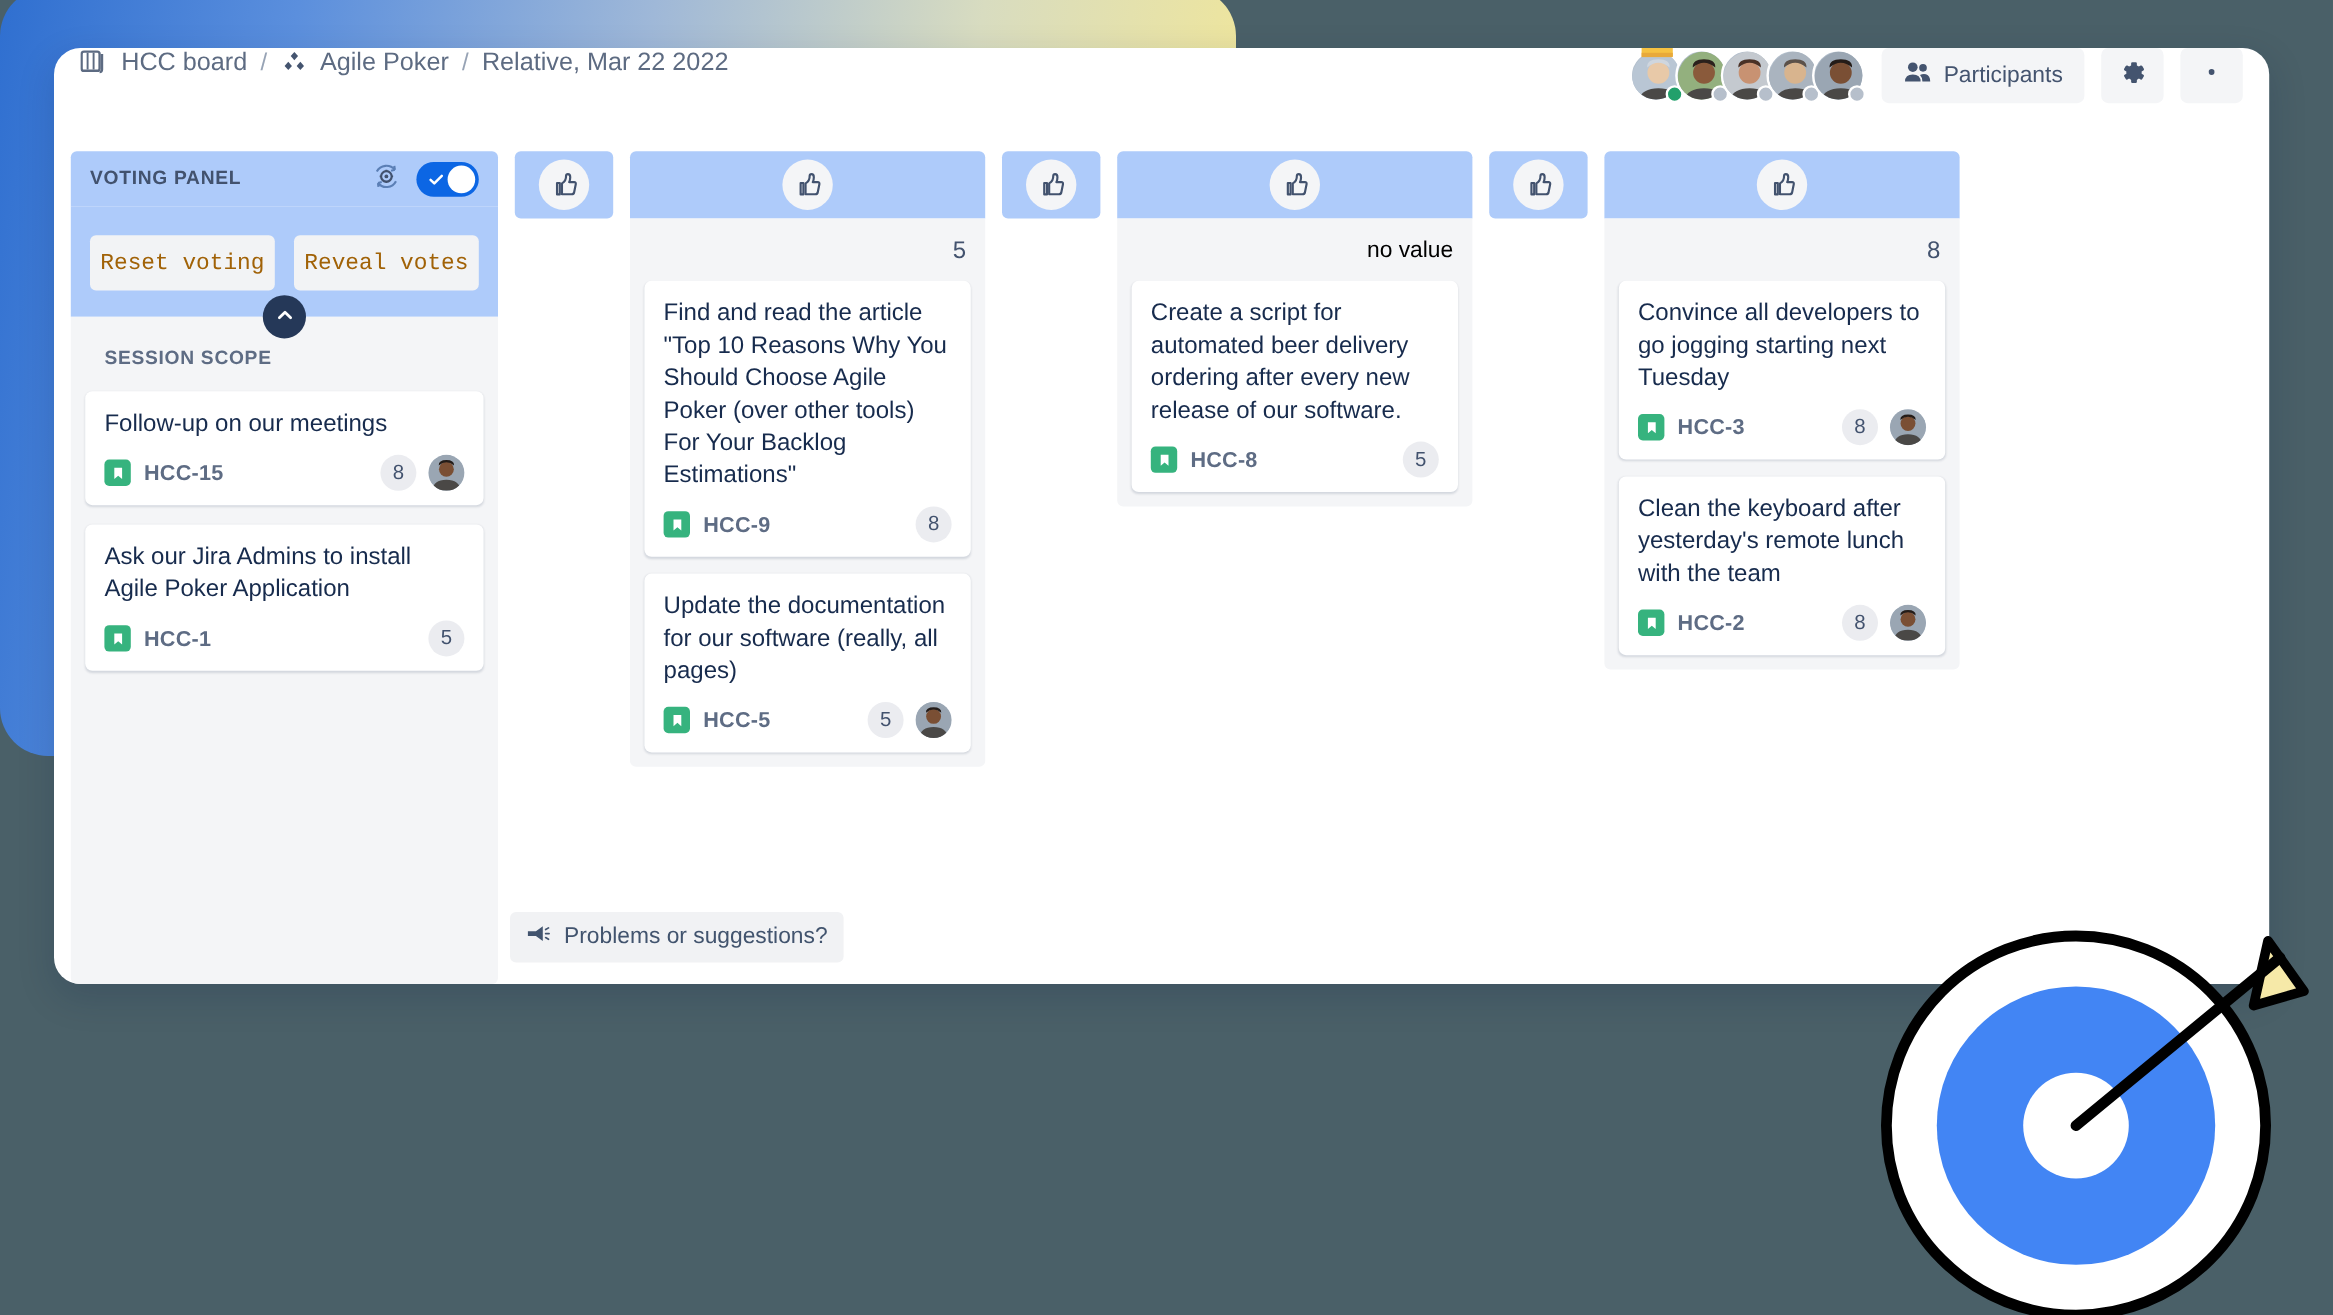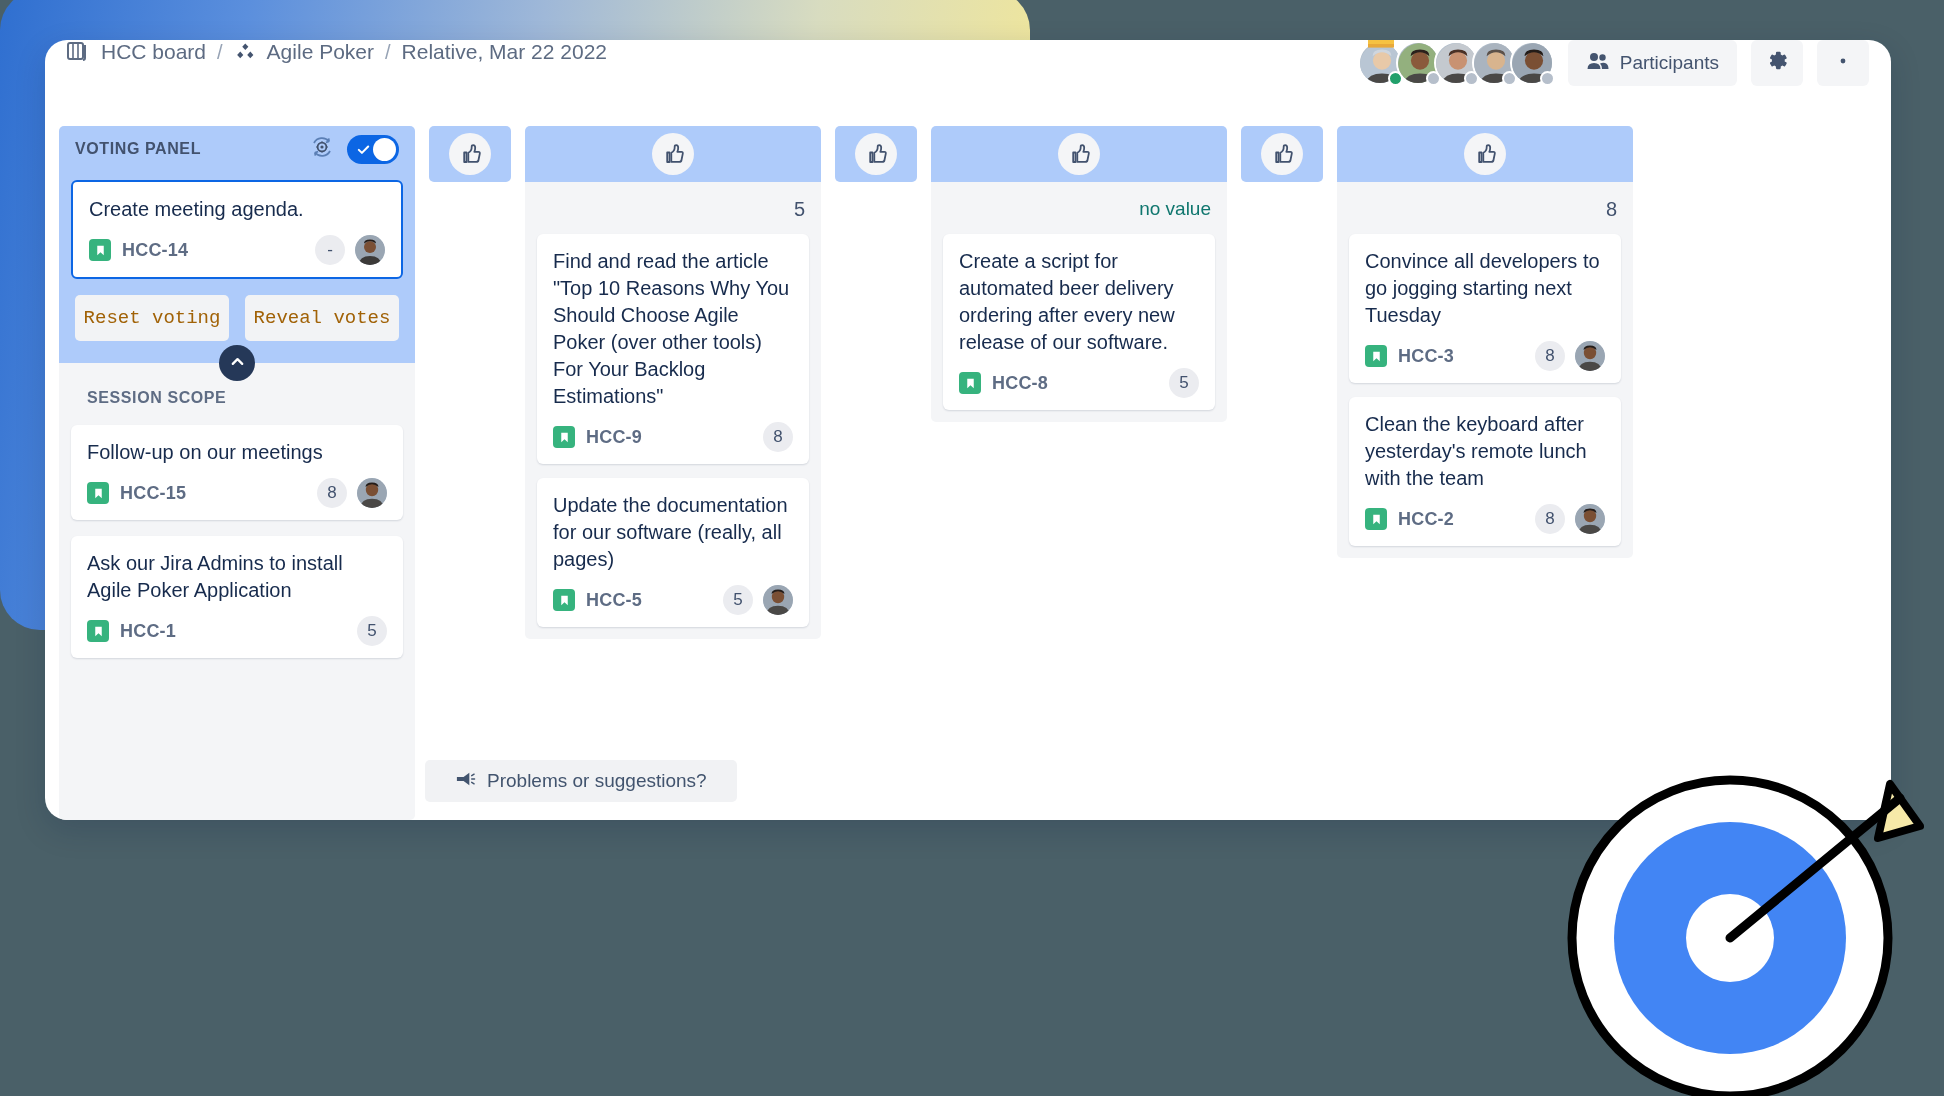--- a/index.html
+++ b/index.html
@@ -184,29 +184,29 @@
   .col-body {
     background: #f4f5f7;
     border-radius: 0 0 5px 5px;
     padding: 0 12px 12px 12px;
     min-height: 90px;
   }
   .col-value {
     text-align: right; font-size: 20px; color: #42526e;
     padding: 16px 4px 12px 4px; min-height: 52px;
   }
-  .col-value.muted { color: #0f766e; font-size: 19px; }
+  .col-value.muted { color: #000000; font-size: 19px; }
   .col-cards { display: flex; flex-direction: column; gap: 14px; }
 
   
   .feedback {
     position: absolute; left: 380px; bottom: 18px;
     height: 42px; border-radius: 5px; background: #f1f2f4;
     display: flex; align-items: center; gap: 11px;
-    padding: 0 30px; font-size: 19px; color: #42546e; cursor: pointer; border: none;
+    padding: 0 13px; font-size: 19px; color: #42546e; cursor: pointer; border: none;
     font-family: "Liberation Sans", sans-serif;
   }
 
   
   .target { position: absolute; right: -6px; bottom: -22px; width: 390px; height: 400px; }
 </style>
 </head>
 <body>
 
 <div id="stage">
@@ -357,42 +357,20 @@
                 <svg viewBox="0 0 16 16" width="15" height="15">
                   <path d="M3 8.4 L6.3 11.6 L13 4.8" fill="none" stroke="#fff" stroke-width="2.2" stroke-linecap="round" stroke-linejoin="round"></path>
                 </svg>
               </span>
               <span class="knob"></span>
             </div>
           </div>
         </div>
 
         <div class="voting-body">
-          <div class="voting-card">
-            <div class="card-title">Create meeting agenda.</div>
-            <div class="card-foot">
-              <span class="issue-type">
-                <svg viewBox="0 0 14 14" width="13" height="13">
-                    <path d="M3.5 2h7v10l-3.5-3-3.5 3z" fill="#fff"></path>
-                  </svg>
-              </span>
-              <span class="issue-key">HCC-14</span>
-              <span class="foot-right">
-                <span class="est-badge">-</span>
-                <span class="mini-av">
-                  <svg viewBox="0 0 30 30" width="30" height="30">
-                    <circle cx="15" cy="15" r="15" fill="#9aa6b3"></circle>
-                    <circle cx="15" cy="12" r="6" fill="#7a4f34"></circle>
-                    <path d="M9 8.5 q6 -5 12 0 q0 -4 -6 -4 q-6 0 -6 4z" fill="#241c18"></path>
-                    <path d="M3.5 30 q1 -9 11.5 -9 q10.5 0 11.5 9z" fill="#3c3a38"></path>
-                  </svg>
-                </span>
-              </span>
-            </div>
-          </div>
           <div class="voting-actions">
             <button class="vbtn">Reset voting</button>
             <button class="vbtn">Reveal votes</button>
           </div>
         </div>
 
         <div class="collapse-wrap">
           <button class="collapse-btn">
             <span>
               <svg viewBox="0 0 18 18" width="17" height="17">

